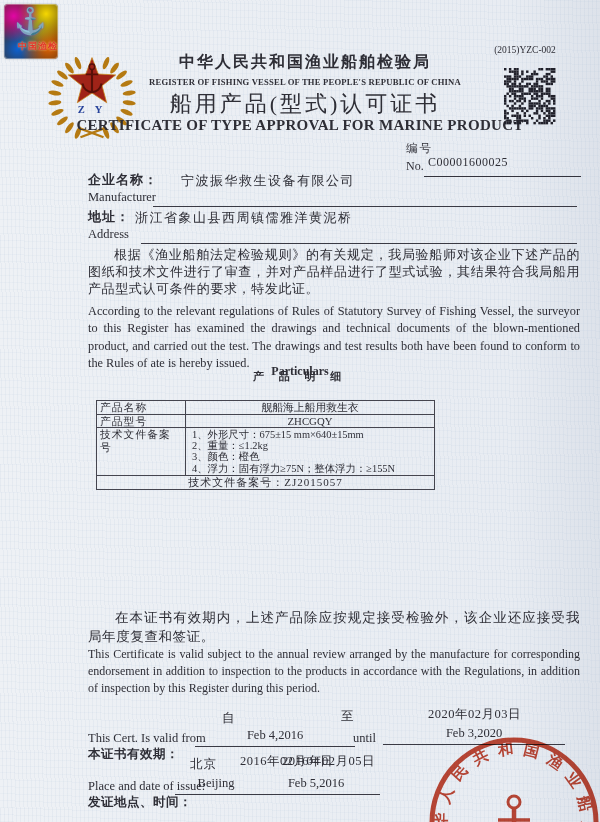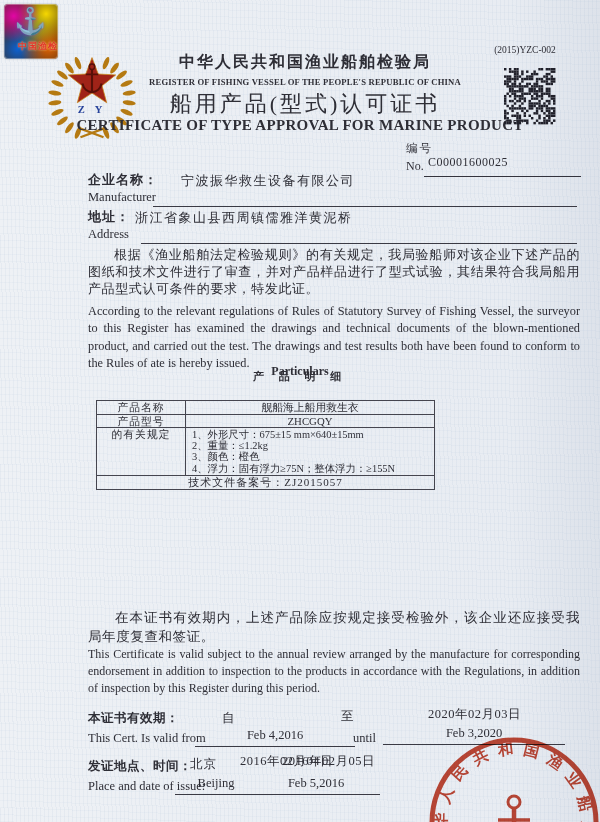--- a/index.html
+++ b/index.html
@@ -58,26 +58,26 @@
 
   .part-cn{left:200px;top:369px;width:200px;font-size:11px;font-weight:bold;letter-spacing:6px;}
   .part-en{left:200px;top:364px;width:200px;font-size:12px;font-weight:bold;}
 
   .ptable{
     left:96px;top:400px;width:337px;border:1px solid #45454f;
     display:grid;grid-template-columns:88px 1fr;font-size:10.8px;line-height:12.5px;
   }
   .ptable .cell{border-top:1px solid #45454f;padding:0 3px;}
   .ptable .row1{border-top:none;}
-  .ptable .lab{text-align:center;letter-spacing:1px;}
+  .ptable .lab{text-align:left;letter-spacing:1px;}
   .ptable .val{border-left:1px solid #45454f;text-align:center;}
   .ptable .params{text-align:left;padding:1px 0 1px 6px;font-size:10.4px;line-height:11.2px;}
   .ptable .foot{grid-column:1/3;text-align:center;letter-spacing:1px;font-size:11px;line-height:13.5px;}
 
-  .v-label{font-size:12.5px;font-weight:600;letter-spacing:.5px;}
+  .v-label{font-size:12.5px;font-weight:600;letter-spacing:.5px;margin-top:36px;}
   .v-txt{font-size:12.5px;}
   .date-cn{font-size:12.5px;letter-spacing:.5px;}
 
   
   .seal{left:424px;top:732px;width:180px;height:180px;mix-blend-mode:multiply;opacity:.92;}
 
   .emblem{left:44px;top:48px;width:96px;height:96px;}
 </style>
 </head>
 <body>
@@ -424,21 +424,21 @@
   <div class="abs para-en just" style="left:88px;top:303px;width:492px;">According to the relevant regulations of Rules of Statutory Survey of Fishing Vessel, the surveyor to this Register has examined the drawings and technical documents of the blown-mentioned product, and carried out the test.  The drawings and test results both have been found to conform to the Rules of ate is hereby issued.</div>
 
   <div class="abs c part-cn">产 品 明 细</div>
   <div class="abs c part-en">Particulars</div>
 
   <div class="abs ptable">
     <div class="cell lab row1">产品名称</div>
     <div class="cell val row1">舰船海上船用救生衣</div>
     <div class="cell lab">产品型号</div>
     <div class="cell val">ZHCGQY</div>
-    <div class="cell lab">的有关规定</div>
+    <div class="cell lab">技术文件备案号</div>
     <div class="cell val params">
       <div>1、外形尺寸：675±15 mm×640±15mm</div>
       <div>2、重量：≤1.2kg</div>
       <div>3、颜色：橙色</div>
       <div>4、浮力：固有浮力≥75N；整体浮力：≥155N</div>
     </div>
     <div class="cell foot">技术文件备案号：ZJ2015057</div>
   </div>
 
   <div class="abs para-cn just" style="left:88px;top:608px;width:492px;font-size:13.5px;line-height:19px;">在本证书有效期内，上述产品除应按规定接受检验外，该企业还应接受我局年度复查和签证。</div>

